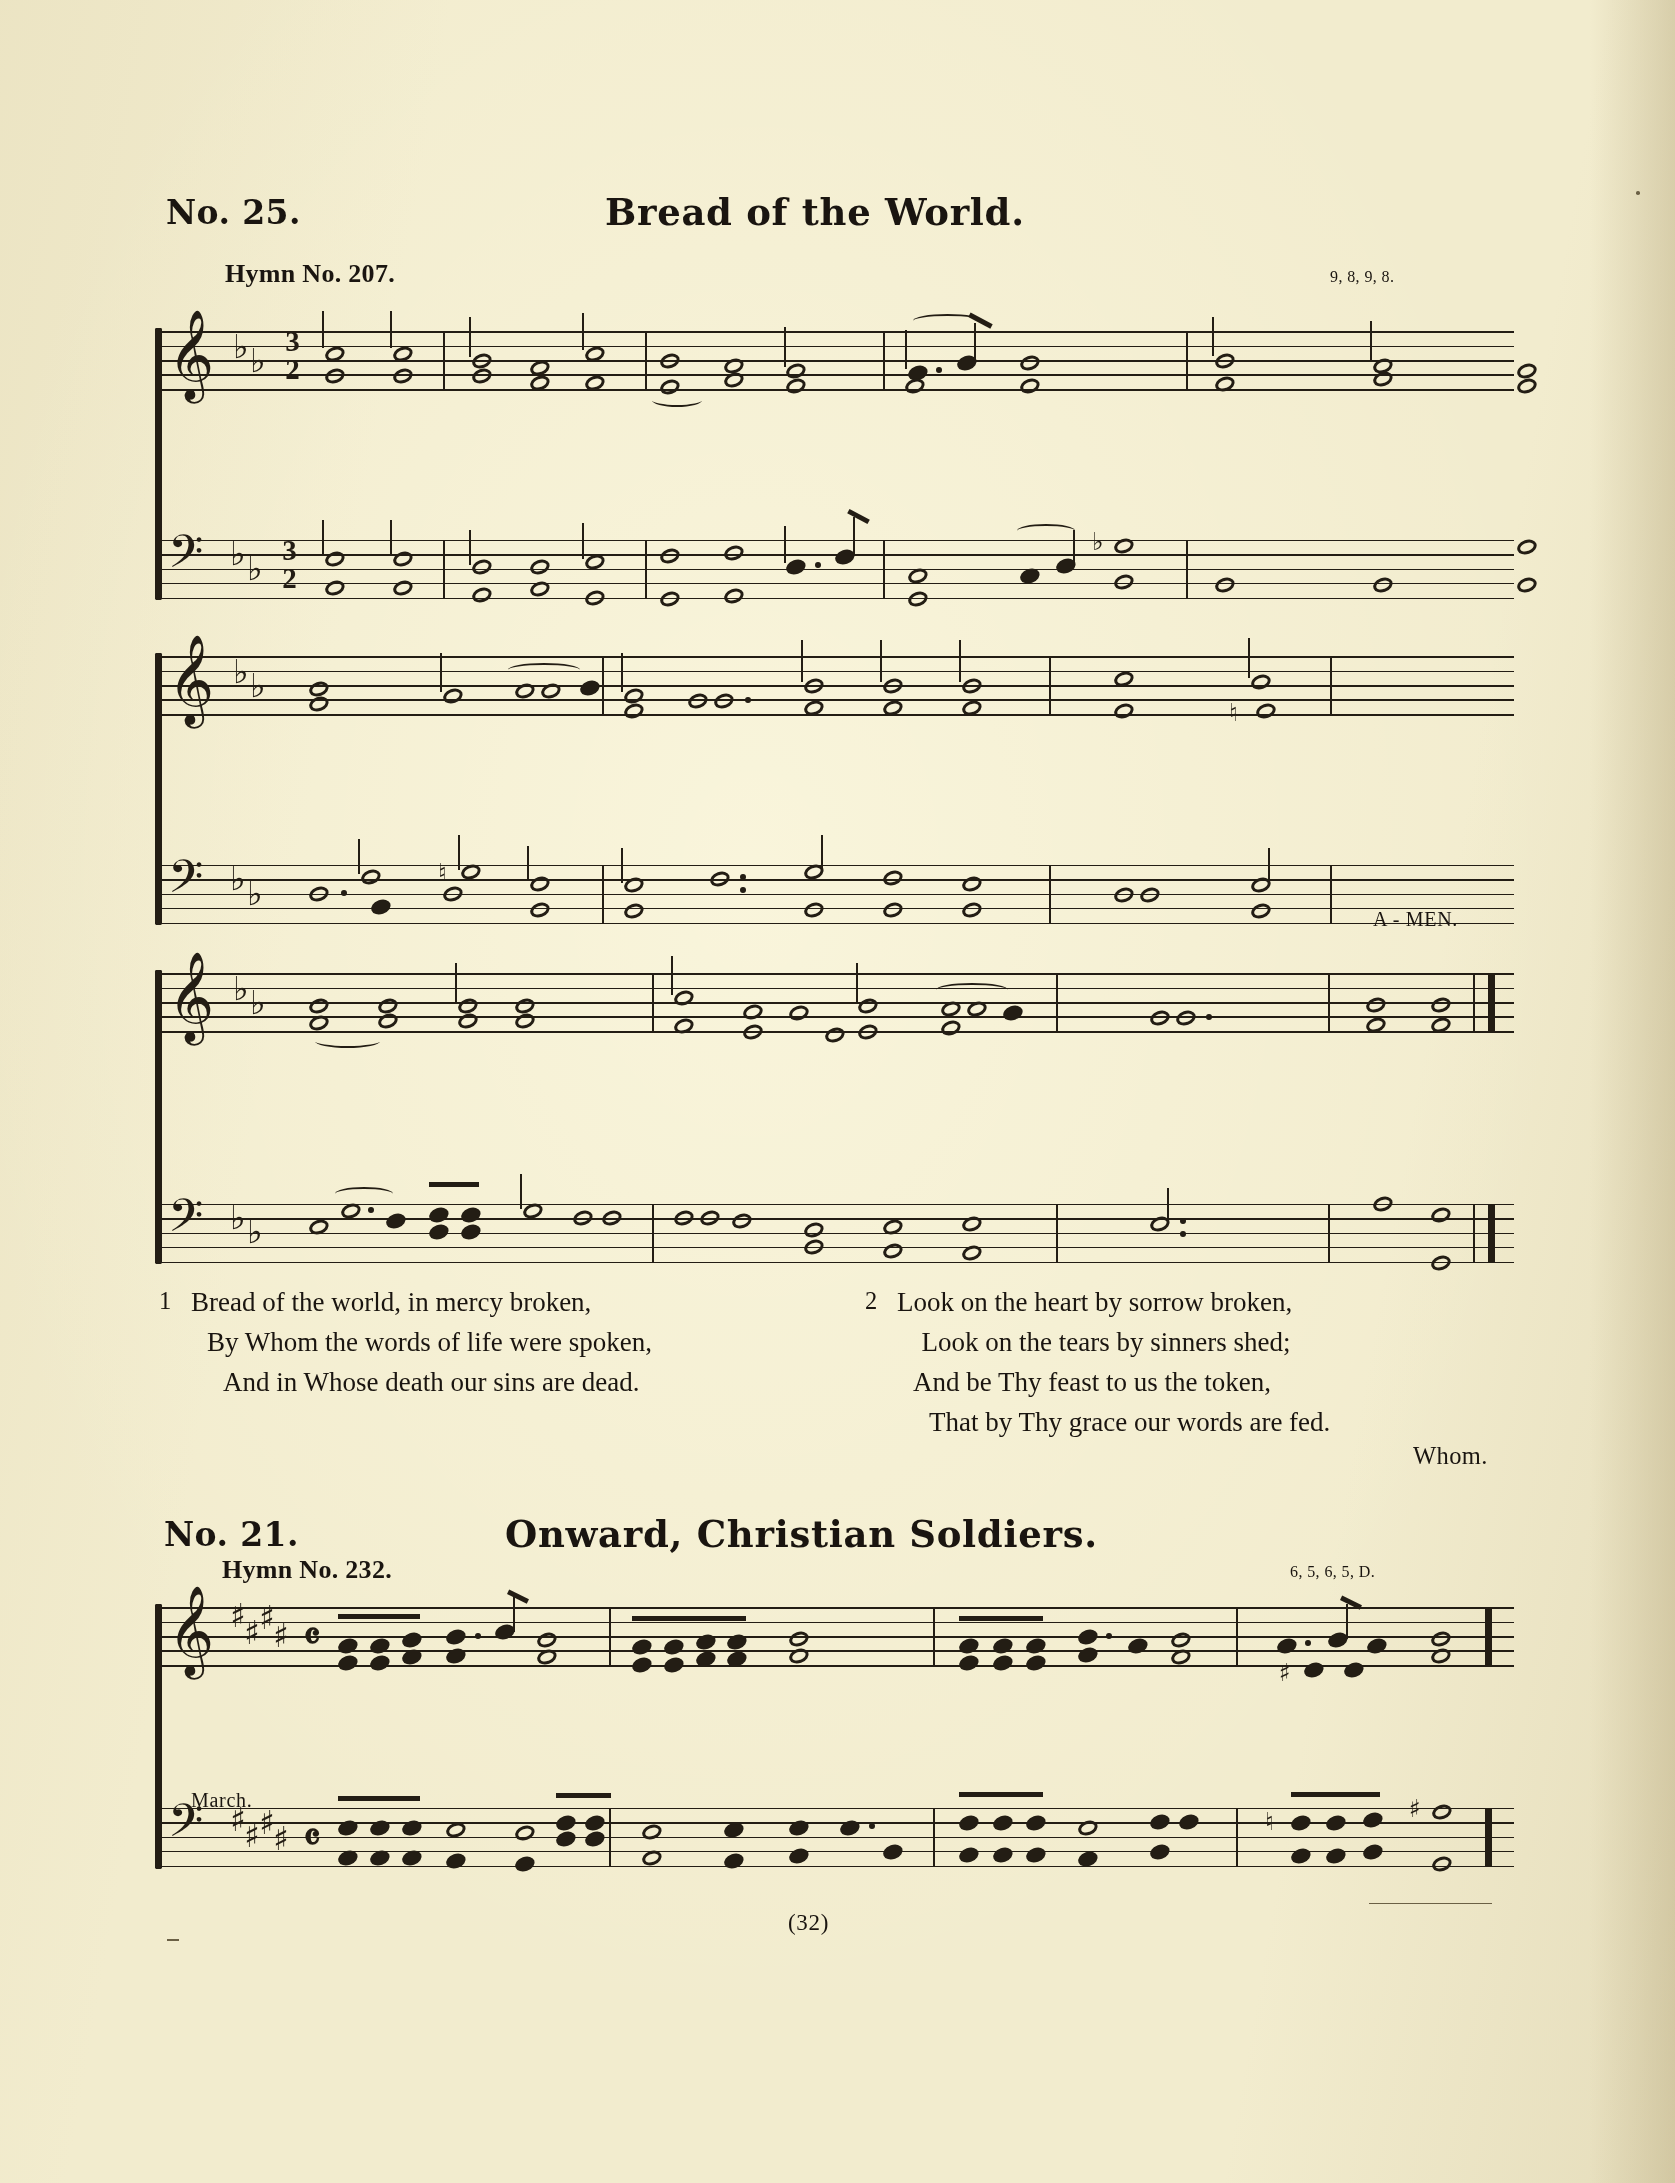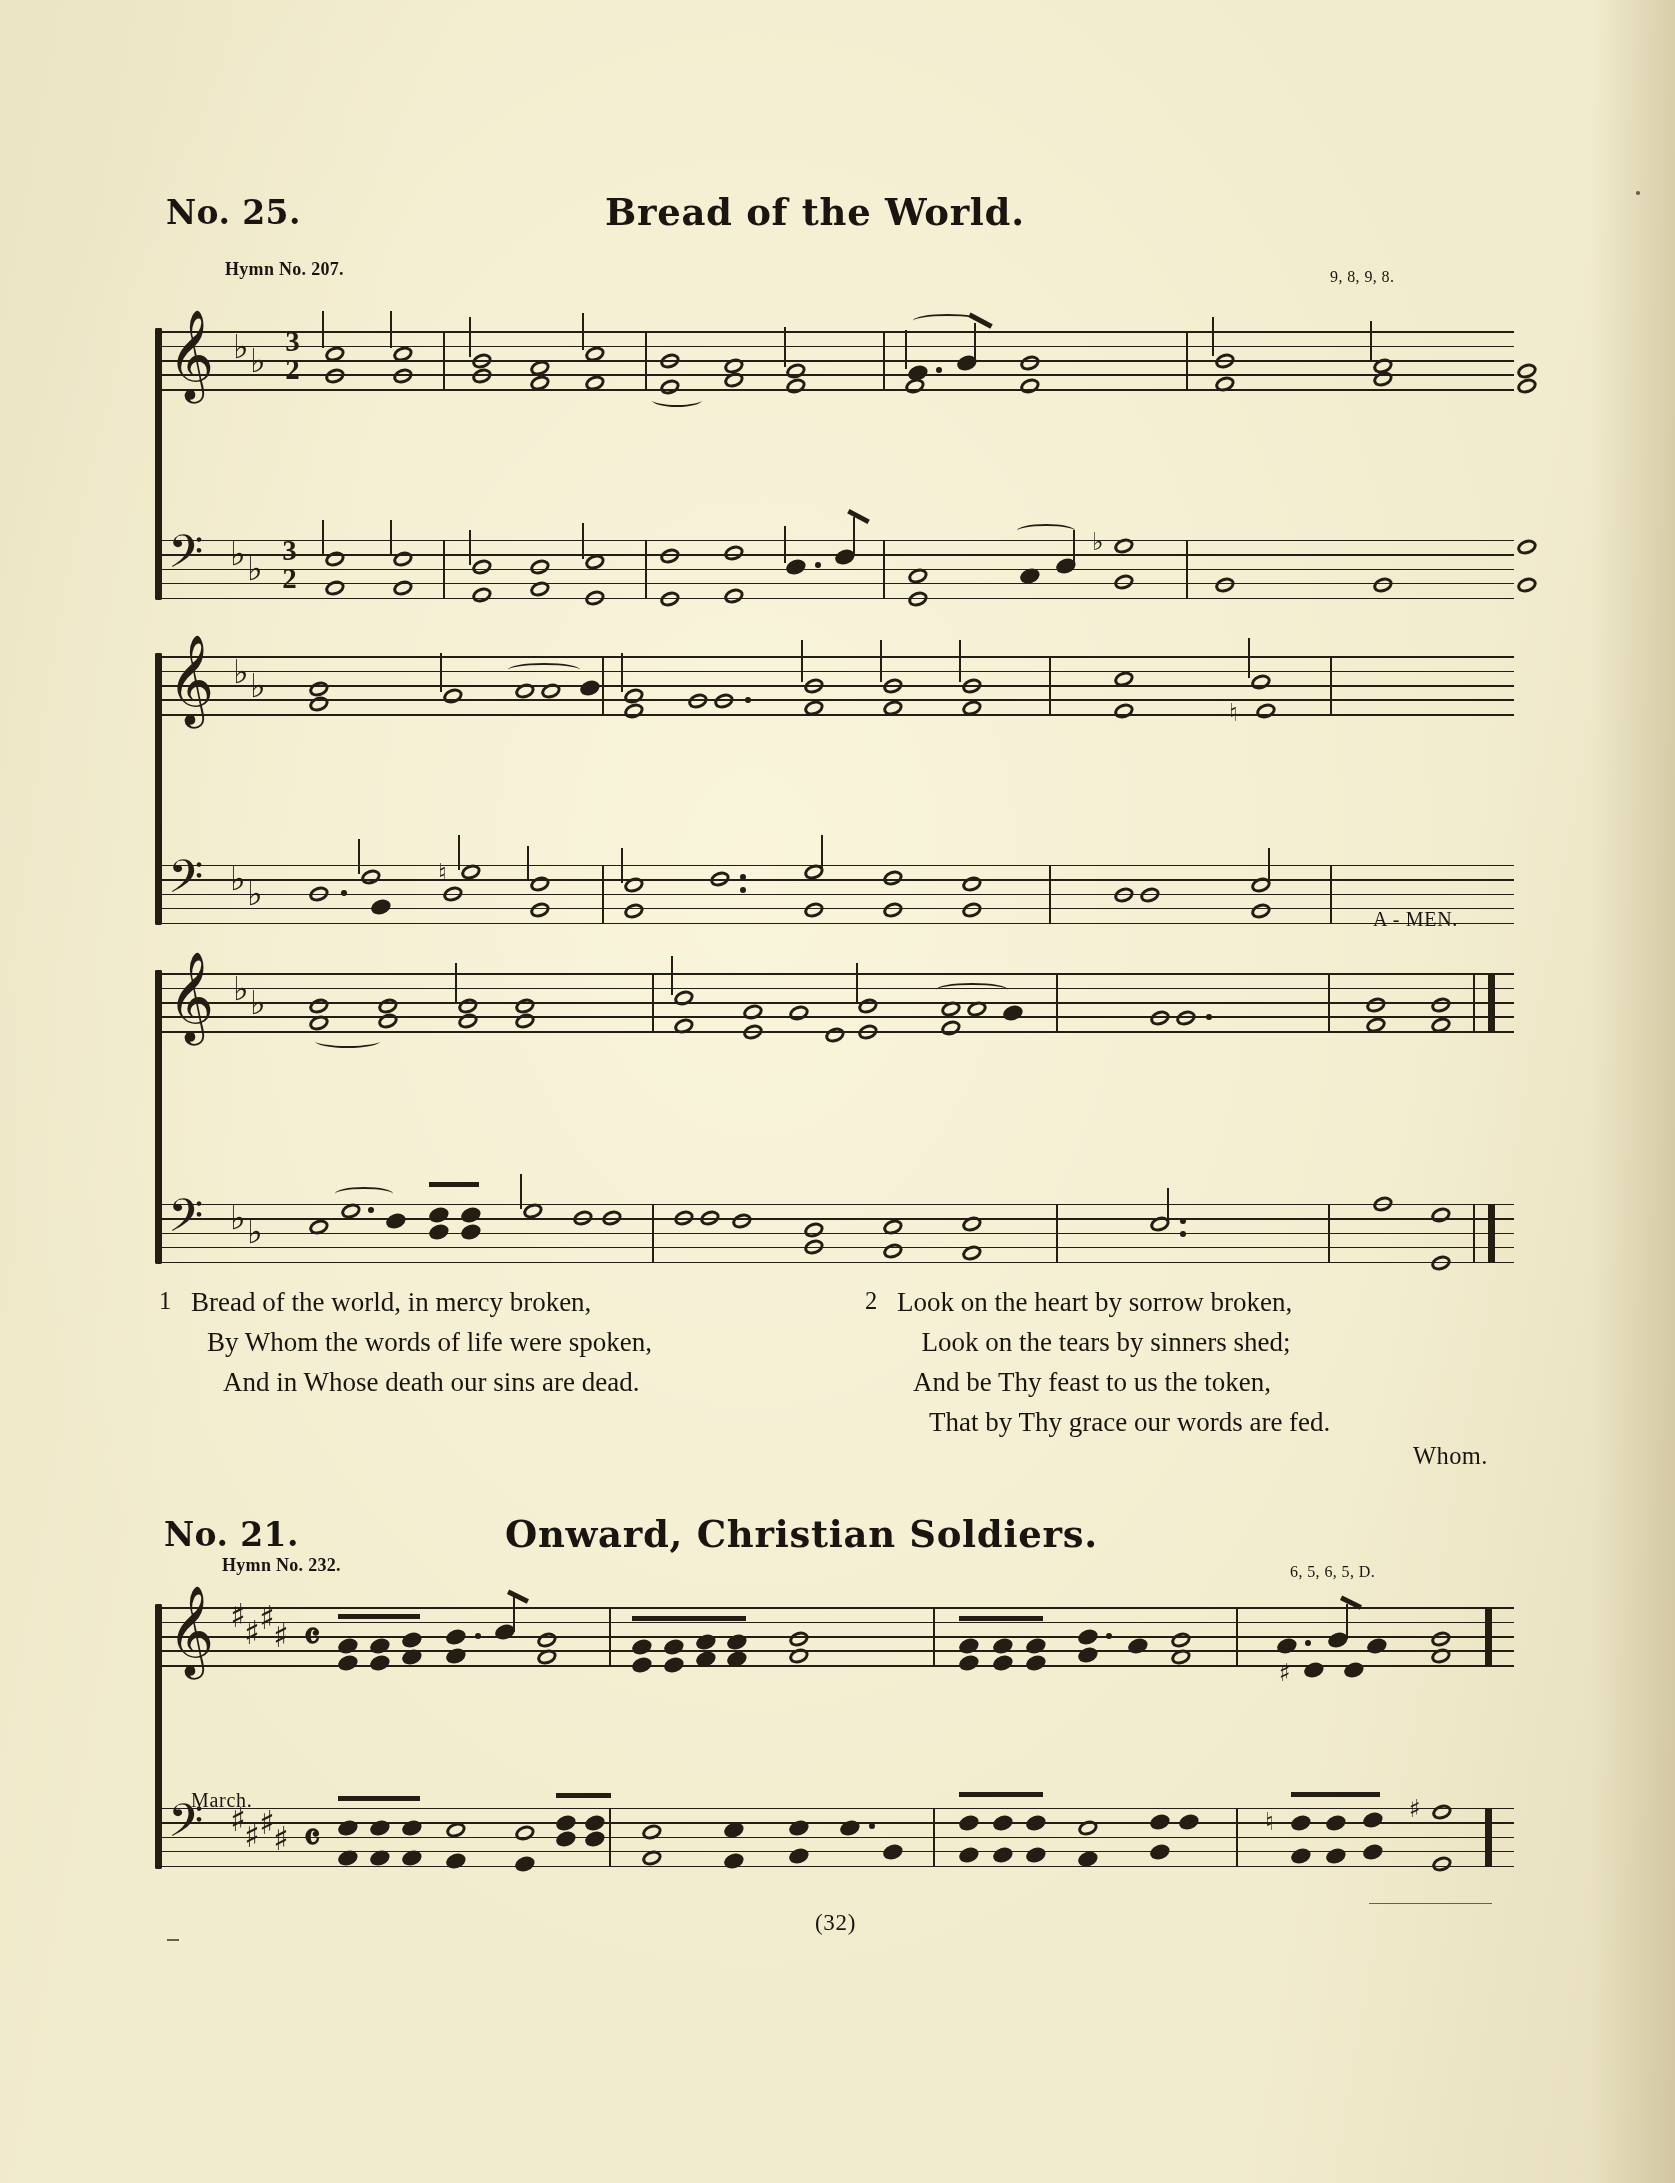--- a/index.html
+++ b/index.html
@@ -49,21 +49,21 @@
     position: absolute;
     font-family: "DejaVu Serif", serif;
     font-size: 37px;
     font-weight: 700;
     letter-spacing: 0.7px;
     white-space: nowrap;
   }
   .hymn-sub {
     position: absolute;
     font-family: "Liberation Serif", serif;
-    font-size: 18px;
+    font-size: 26px;
     font-weight: 700;
     letter-spacing: 0.3px;
     white-space: nowrap;
   }
   .meter {
     position: absolute;
     font-family: "Liberation Serif", serif;
     font-size: 16px;
     letter-spacing: 0.4px;
     white-space: nowrap;
@@ -751,20 +751,20 @@
       <div class="nh" style="left:1171px; top:216px;"></div>
       <div class="nh" style="left:1171px; top:249px;"></div>
       <div class="nh" style="left:1208px; top:213px;"></div>
       <div class="nh" style="left:1208px; top:245px;"></div>
       <div class="beam" style="left:1136px; top:192px; width:89px;"></div>
       <div class="accid" style="left:1254px; top:197px;">♯</div>
       <div class="nh open" style="left:1277px; top:205px;"></div>
       <div class="nh open" style="left:1277px; top:257px;"></div>
     </div>
 
-    <div class="page-num" style="left:815px; top:1910px;">(32)</div>
+    <div class="page-num" style="left:788px; top:1910px;">(32)</div>
 
     <div class="tick" style="left:1636px; top:191px; width:3.6px; height:3.6px; border-radius:50%;"></div>
     <div class="tick" style="left:167px; top:1939px; width:11.5px; height:2.2px;"></div>
     <div class="tick" style="left:1369px; top:1903px; width:123px; height:1.4px;"></div>
   </div>
 </div>
 
 
 </body></html>

